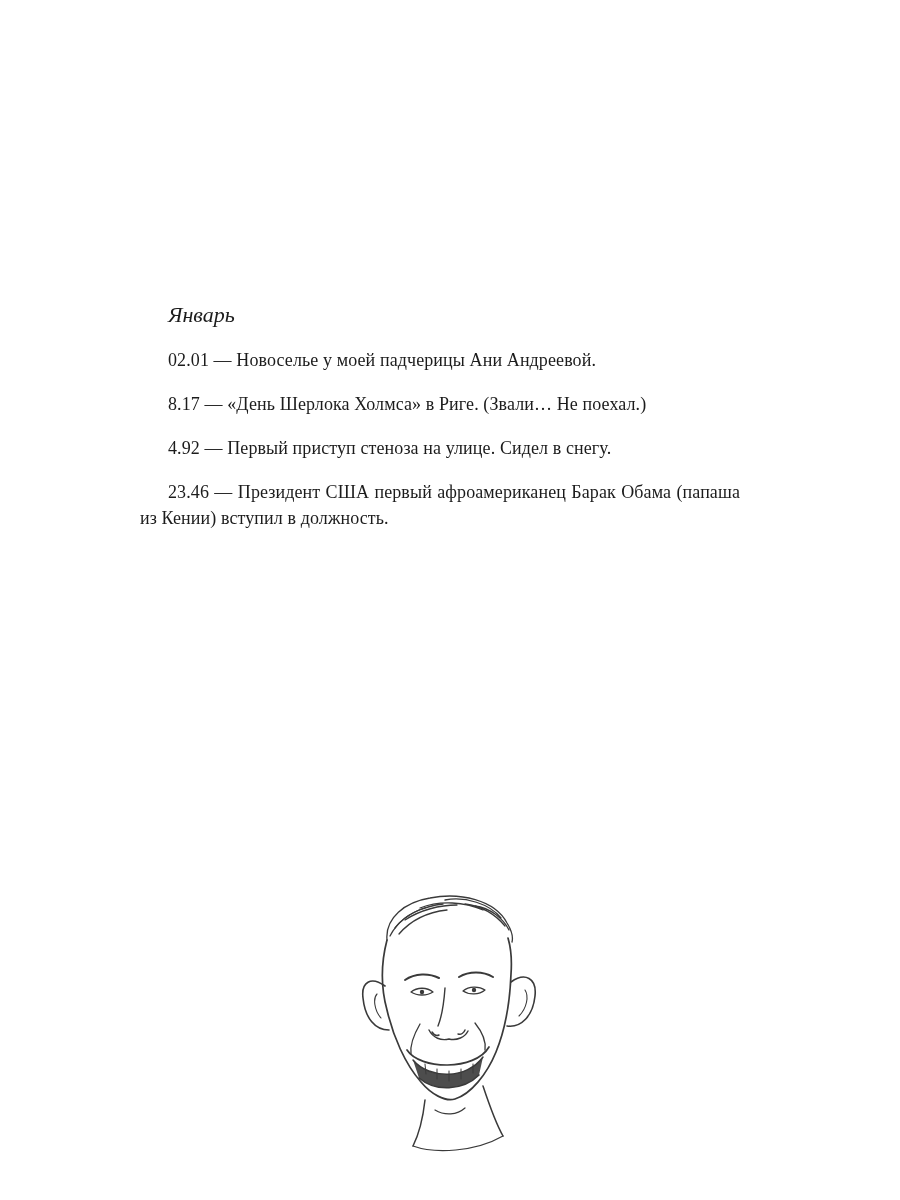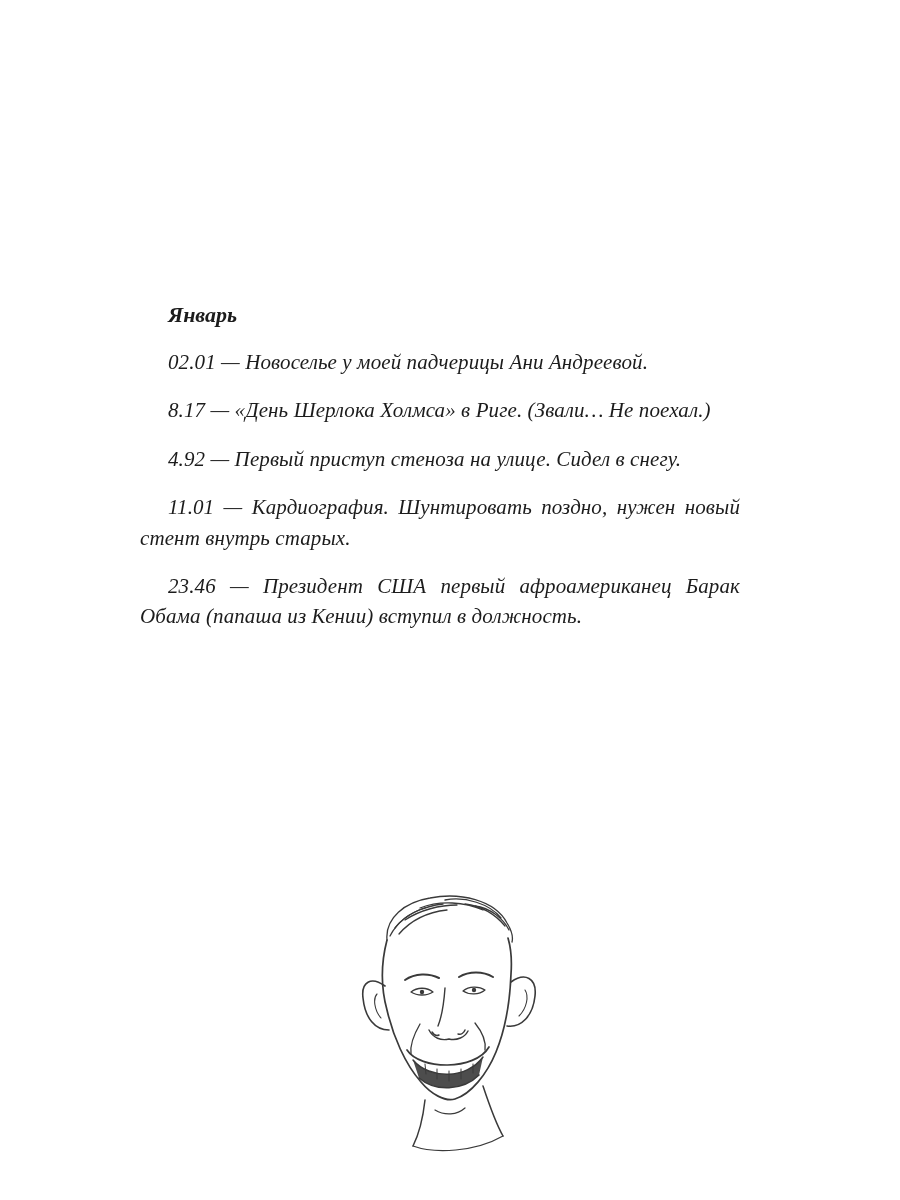--- a/index.html
+++ b/index.html
@@ -20,33 +20,32 @@
   }
   .text-block{
     position:absolute;
     left:140px;
     top:300px;
     width:600px;
   }
   .section-heading{
     font-style:italic;
     font-size:22px;
-    font-weight:bold;
+    font-weight:normal;
     text-indent:28px;
     margin-bottom:16px;
     line-height:1.4;
   }
   .entry{
-    font-size:21px;
+    font-size:18px;
     line-height:1.45;
     text-align:justify;
     text-indent:28px;
     margin-bottom:18px;
     letter-spacing:0.1px;
-    font-style:italic;
   }
   .illustration{
     position:absolute;
     left:0;
     top:878px;
     width:900px;
     display:flex;
     justify-content:center;
   }
   .illustration svg{
@@ -63,21 +62,20 @@
 <body>
 
 <div class="page">
 
   <div class="text-block">
     <h2 class="section-heading">Январь</h2>
 
     <p class="entry">02.01 — Новоселье у моей падчерицы Ани Андреевой.</p>
     <p class="entry">8.17 — «День Шерлока Холмса» в Риге. (Звали… Не поехал.)</p>
     <p class="entry">4.92 — Первый приступ стеноза на улице. Сидел в снегу.</p>
-    <p class="entry">11.01 — Кардиография. Шунтировать поздно, нужен новый стент внутрь старых.</p>
     <p class="entry">23.46 — Президент США первый афроамериканец Барак Обама (папаша из Кении) вступил в должность.</p>
   </div>
 
   <figure class="illustration">
     <svg width="250" height="290" viewBox="0 0 250 290">
 
       <g class="sketch-stroke" stroke-width="1.3">
         <path d="M62 62 C60 40 80 24 105 20 C135 14 170 22 182 45 C187 53 188 60 187 64"></path>
         <path d="M70 50 C80 36 100 28 118 26"></path>
         <path d="M80 42 C95 32 115 27 132 27"></path>

